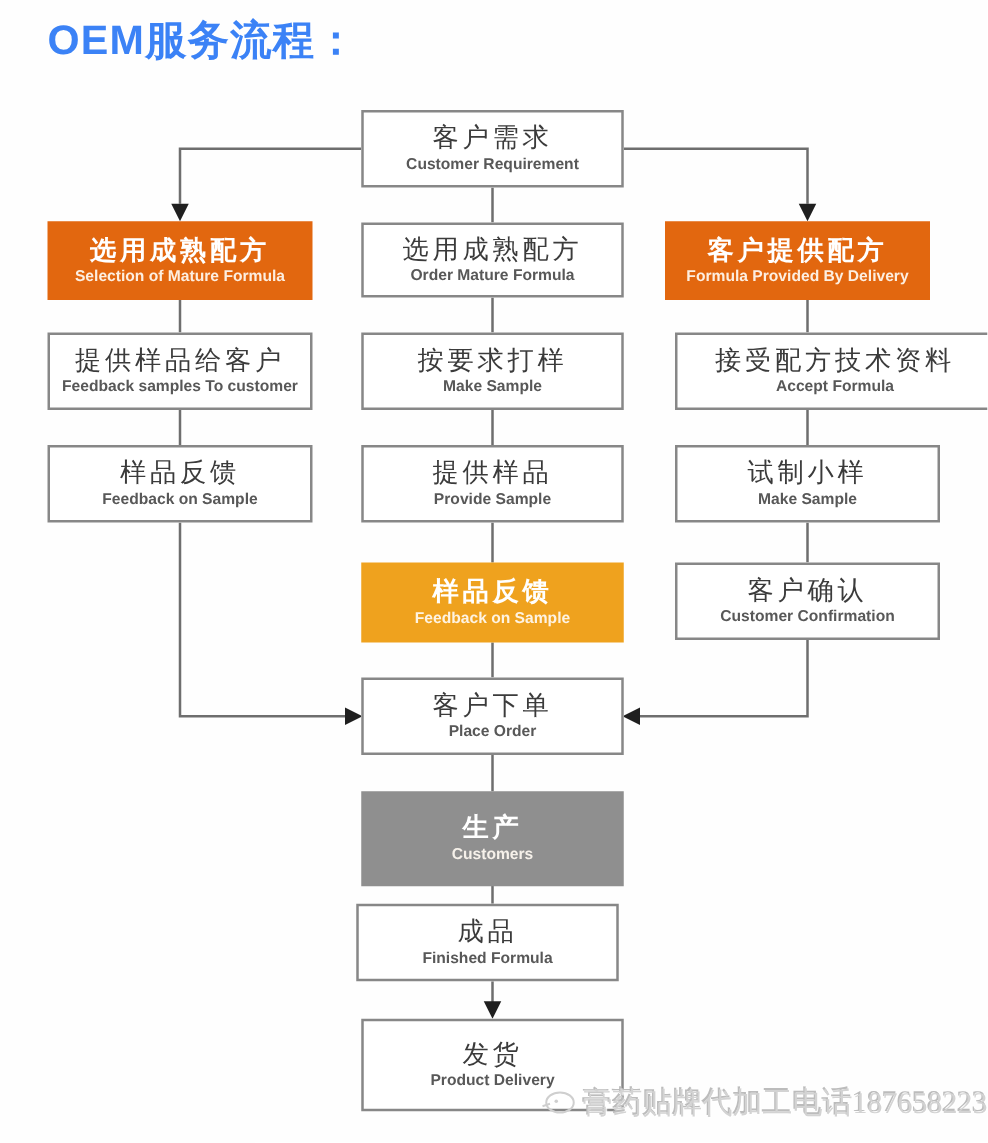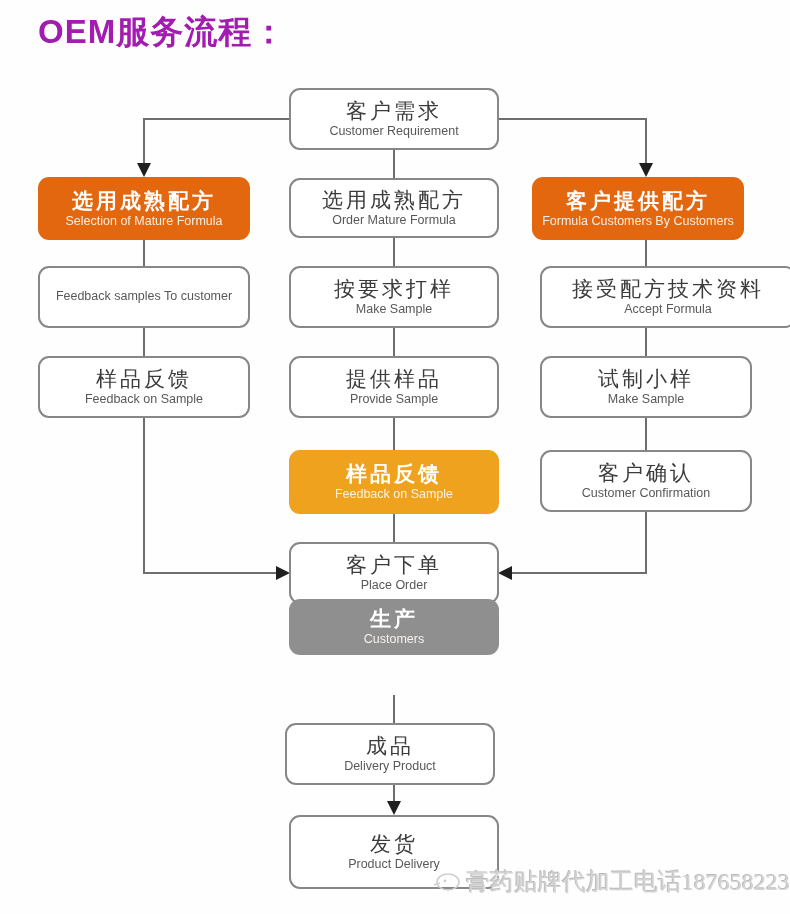--- a/index.html
+++ b/index.html
@@ -5,38 +5,38 @@
   html,body { margin:0; padding:0; background:#ffffff; }
   #canvas {
     position:relative;
     width:790px; height:914px;
     background:#fefefe;
     font-family:"Liberation Sans","DejaVu Sans",sans-serif;
     overflow:hidden;
   }
   #title {
     position:absolute; left:38px; top:10px;
-    font-size:33px; font-weight:900; color:#a21caf;
+    font-size:33px; font-weight:900; color:#3b82f6;
     letter-spacing:1px;
   }
   svg.wires { position:absolute; left:0; top:0; width:790px; height:914px; }
   svg.wires polyline, svg.wires line { fill:none; stroke:var(--line); stroke-width:2; }
   svg.wires polygon { fill:var(--arrow); stroke:none; }
 
   .node {
     position:absolute;
     display:flex; flex-direction:column; justify-content:center; align-items:center;
-    gap:3px; border-radius:11px; box-sizing:border-box; text-align:center;
+    gap:3px; border-radius:0; box-sizing:border-box; text-align:center;
   }
   .node.white { background:#ffffff; border:2px solid var(--border_gray); }
   .node.orange { background:var(--orange_dark); }
   .node.amber  { background:var(--orange_light); }
   .node.gray   { background:var(--gray_box); }
   .zh { font-size:21px; color:var(--text_zh); letter-spacing:3px; line-height:1.1; }
-  .en { font-size:12.5px; color:var(--text_en); line-height:1.1; }
+  .en { font-size:12.5px; color:var(--text_en); line-height:1.1;font-weight:bold; }
   .node.orange .zh, .node.amber .zh, .node.gray .zh { color:#ffffff; font-weight:bold; }
   .node.orange .en, .node.amber .en, .node.gray .en { color:rgba(255,250,242,0.92); }
 
   #watermark {
     position:absolute; left:432px; top:866px; width:356px;
     display:flex; align-items:center; gap:4px;
     font-family:"Liberation Serif","DejaVu Serif",serif;
     font-size:24px; color:#d3d3d3;
     text-shadow:-1px -1px 0 #bcbcbc, 1px 1px 1px #ffffff;
     white-space:nowrap;
@@ -88,24 +88,25 @@
   <div class="node orange" style="left:38px;top:177px;width:212px;height:63px">
     <div class="zh">选用成熟配方</div>
     <div class="en">Selection of Mature Formula</div>
   </div>
   <div class="node white" style="left:289px;top:178px;width:210px;height:60px">
     <div class="zh">选用成熟配方</div>
     <div class="en">Order Mature Formula</div>
   </div>
   <div class="node orange" style="left:532px;top:177px;width:212px;height:63px">
     <div class="zh">客户提供配方</div>
-    <div class="en">Formula  Customers By Customers</div>
+    <div class="en">Formula  Provided By Delivery</div>
   </div>
 
   <div class="node white" style="left:38px;top:266px;width:212px;height:62px">
+    <div class="zh">提供样品给客户</div>
     <div class="en">Feedback samples To customer</div>
   </div>
   <div class="node white" style="left:289px;top:266px;width:210px;height:62px">
     <div class="zh">按要求打样</div>
     <div class="en">Make Sample</div>
   </div>
   <div class="node white" style="left:540px;top:266px;width:256px;height:62px">
     <div class="zh">接受配方技术资料</div>
     <div class="en">Accept Formula</div>
   </div>
@@ -130,28 +131,28 @@
   <div class="node white" style="left:540px;top:450px;width:212px;height:62px">
     <div class="zh">客户确认</div>
     <div class="en">Customer Confirmation</div>
   </div>
 
   <div class="node white" style="left:289px;top:542px;width:210px;height:62px">
     <div class="zh">客户下单</div>
     <div class="en">Place Order</div>
   </div>
 
-  <div class="node gray" style="left:289px;top:599px;width:210px;height:56px">
+  <div class="node gray" style="left:289px;top:633px;width:210px;height:76px">
     <div class="zh">生产</div>
     <div class="en">Customers</div>
   </div>
 
   <div class="node white" style="left:285px;top:723px;width:210px;height:62px">
     <div class="zh">成品</div>
-    <div class="en">Delivery Product</div>
+    <div class="en">Finished Formula</div>
   </div>
 
   <div class="node white" style="left:289px;top:815px;width:210px;height:74px">
     <div class="zh">发货</div>
     <div class="en">Product Delivery</div>
   </div>
 
   <div id="watermark">
     <svg width="30" height="22" viewBox="0 0 30 22">
       <ellipse cx="16" cy="11" rx="11" ry="8" fill="none" stroke="#cfcfcf" stroke-width="1.6"></ellipse>

